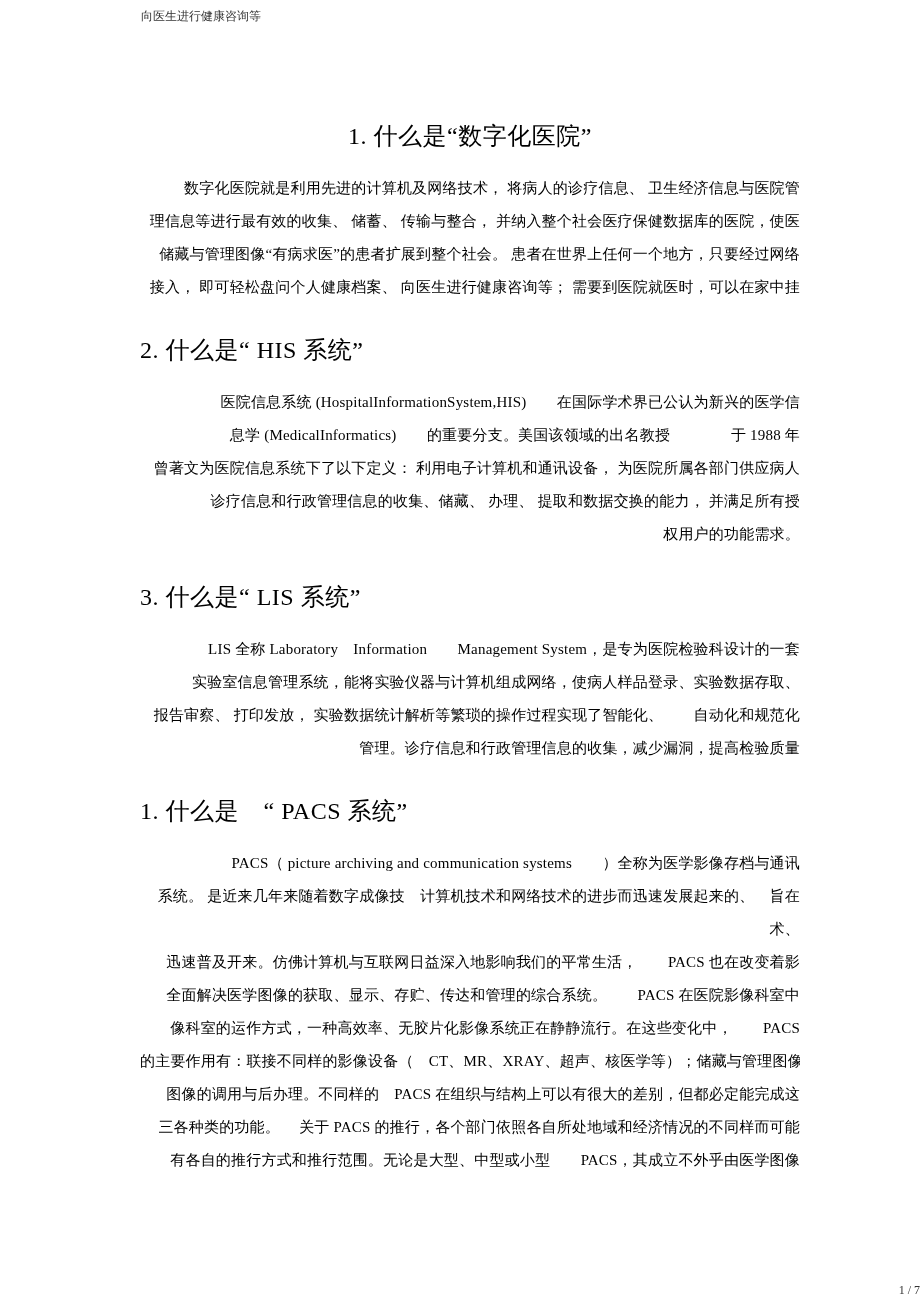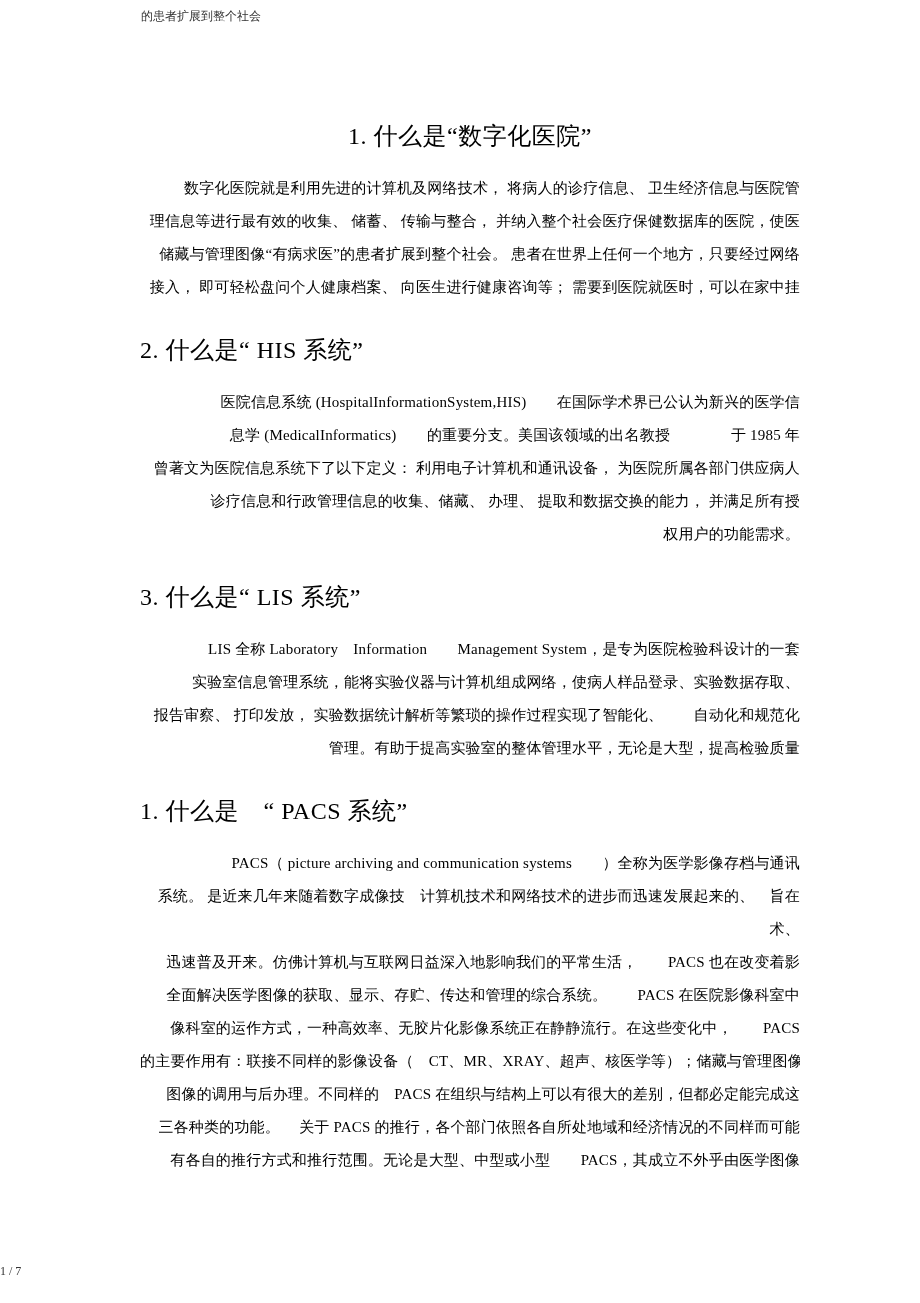--- a/index.html
+++ b/index.html
@@ -47,68 +47,68 @@
   }
   .para .line {
     font-size: 15px;
     line-height: 33px;
     white-space: pre;
     overflow: hidden;
     letter-spacing: 0.2px;
   }
   .doc-footer {
     position: absolute;
-    bottom: 24px;
+    bottom: 5px;
     left: 0;
     width: 100%;
-    text-align: left;
+    text-align: right;
     font-size: 12px;
     color: #333333;
   }
 </style>
 </head>
 <body>
 
 <div class="page">
 
-  <div class="doc-header">的患者扩展到整个社会</div>
+  <div class="doc-header">向医生进行健康咨询等</div>
 
   <div class="content">
 
     <section>
       <div class="heading">1. 什么是“数字化医院”</div>
       <div class="para">
 
       <div class="line">　　数字化医院就是利用先进的计算机及网络技术， 将病人的诊疗信息、 卫生经济信息与医院管</div>
           <div class="line">理信息等进行最有效的收集、 储蓄、 传输与整合， 并纳入整个社会医疗保健数据库的医院，使医</div>
           <div class="line">储藏与管理图像“有病求医”的患者扩展到整个社会。 患者在世界上任何一个地方，只要经过网络</div>
           <div class="line">接入， 即可轻松盘问个人健康档案、 向医生进行健康咨询等； 需要到医院就医时，可以在家中挂</div>
         </div>
     </section>
 
     <section>
       <div class="heading">2. 什么是“ HIS 系统”</div>
       <div class="para">
 
       <div class="line">　　医院信息系统 (HospitalInformationSystem,HIS)　　在国际学术界已公认为新兴的医学信</div>
-          <div class="line">息学 (MedicalInformatics)　　的重要分支。美国该领域的出名教授　　　　于 1985 年</div>
+          <div class="line">息学 (MedicalInformatics)　　的重要分支。美国该领域的出名教授　　　　于 1988 年</div>
           <div class="line">曾著文为医院信息系统下了以下定义： 利用电子计算机和通讯设备， 为医院所属各部门供应病人</div>
           <div class="line">诊疗信息和行政管理信息的收集、储藏、 办理、 提取和数据交换的能力， 并满足所有授</div>
           <div class="line">权用户的功能需求。</div>
         </div>
     </section>
 
     <section>
       <div class="heading">3. 什么是“ LIS 系统”</div>
       <div class="para">
 
       <div class="line">　　 LIS 全称 Laboratory　Information　　Management System，是专为医院检验科设计的一套</div>
           <div class="line">实验室信息管理系统，能将实验仪器与计算机组成网络，使病人样品登录、实验数据存取、</div>
           <div class="line">报告审察、 打印发放， 实验数据统计解析等繁琐的操作过程实现了智能化、　　自动化和规范化</div>
-          <div class="line">管理。有助于提高实验室的整体管理水平，无论是大型，提高检验质量</div>
+          <div class="line">管理。诊疗信息和行政管理信息的收集，减少漏洞，提高检验质量</div>
         </div>
     </section>
 
     <section>
       <div class="heading">1. 什么是　“ PACS 系统”</div>
       <div class="para">
 
       <div class="line">　　PACS（ picture archiving and communication systems　　）全称为医学影像存档与通讯</div>
           <div class="line">系统。 是近来几年来随着数字成像技　计算机技术和网络技术的进步而迅速发展起来的、　旨在</div>
           <div class="line">术、</div>

